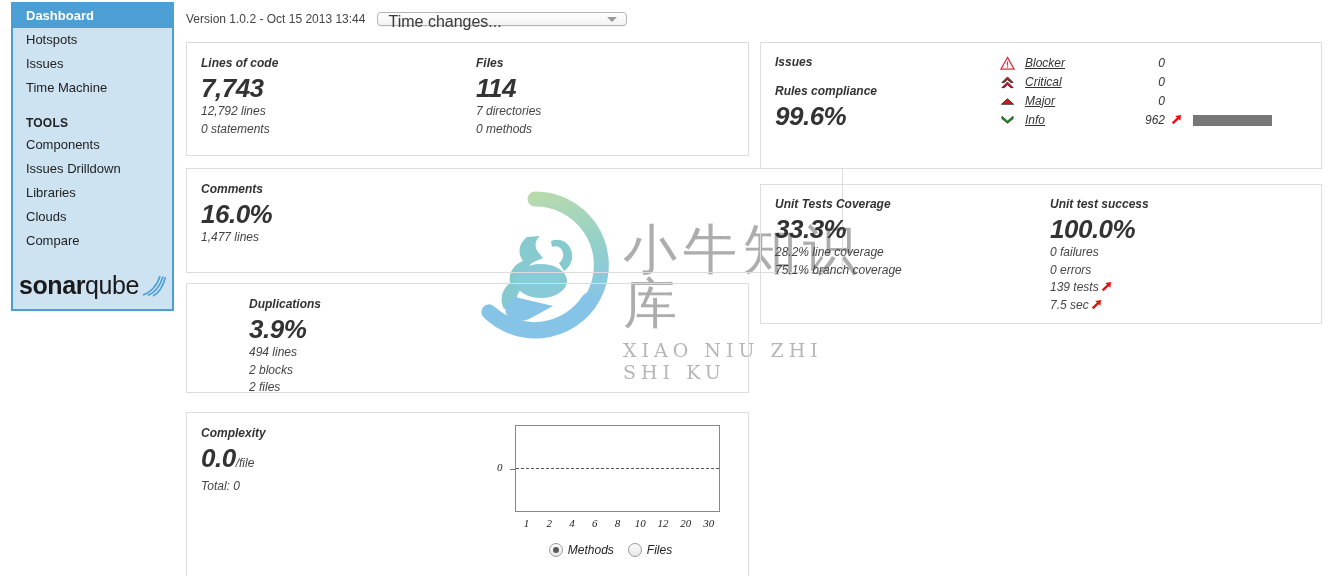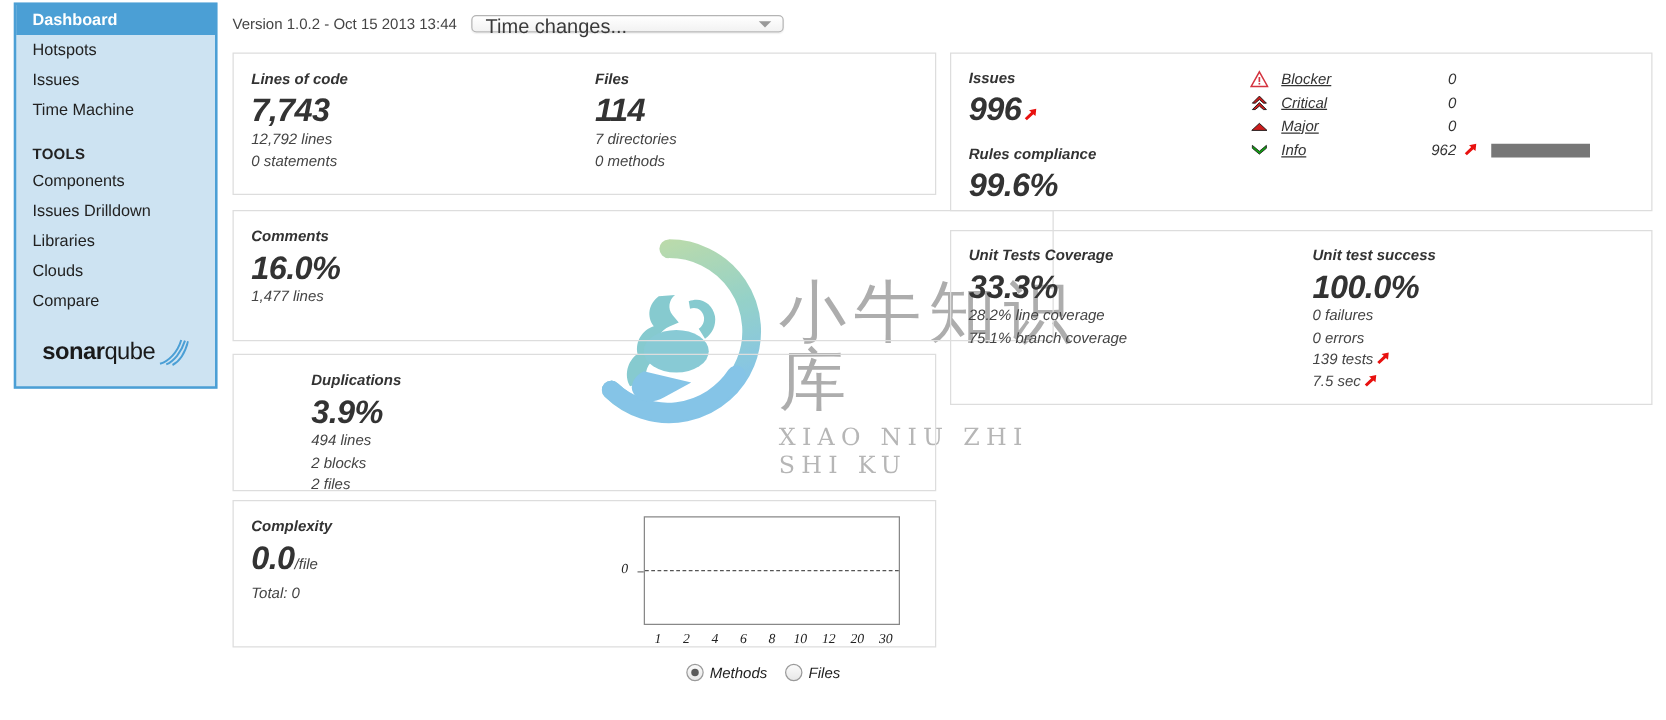--- a/index.html
+++ b/index.html
@@ -87,21 +87,21 @@
   .side-logo {
     text-align: center;
     padding: 18px 0 10px 0;
   }
   .logo-wrap {
     display: inline-block;
     position: relative;
     height: 22px;
   }
   .logo-text {
-    font-size: 19px;
+    font-size: 25px;
     color: #1a1a1a;
     letter-spacing: -.4px;
     font-family: "Liberation Sans", sans-serif;
     vertical-align: middle;
   }
   .logo-text b { font-weight: bold; }
   .logo-text i { font-style: normal; font-weight: normal; }
   .logo-waves {
     display: inline-block;
     vertical-align: middle;
@@ -427,21 +427,21 @@
     <div class="col">
       <div class="m-title">Duplications</div>
       <div class="m-big">3.9%</div>
       <div class="m-sub">494 lines</div>
       <div class="m-sub">2 blocks</div>
       <div class="m-sub">2 files</div>
     </div>
   </div>
 </div>
 
-<div class="panel" style="left:186px; top:400px; width:563px; height:118px;">
+<div class="panel" style="left:186px; top:412px; width:563px; height:165px;">
   <div class="panel-inner">
     <div class="col" style="width:290px;">
       <div class="m-title">Complexity</div>
       <div class="m-big"><span>0.0</span><span class="suffix">/file</span></div>
       <div class="m-sub">Total: 0</div>
     </div>
 
     <div class="chart-area">
       <div class="plot-box"></div>
       <div class="zero-label">0</div>
@@ -465,23 +465,20 @@
         <span class="radio-label">Files</span>
       </div>
     </div>
   </div>
 </div>
 
 <div class="panel" style="left:760px; top:42px; width:562px; height:127px;">
   <div class="panel-inner" style="padding-top:11px;">
     <div class="col" style="width:220px;">
       <div class="m-title">Issues</div>
-      <div class="m-big"><span>996</span><svg class="trend" viewBox="0 0 11 11">
-            <path d="M10 1 L4.2 2.1 L6.0 3.6 L0.8 8.5 L2.5 10.2 L7.7 5.3 L9.4 6.8 Z" fill="#e8110f"></path>
-          </svg></div>
       <div class="m-title" style="margin-top:13px;">Rules compliance</div>
       <div class="m-big">99.6%</div>
     </div>
 
     <div class="col" style="padding-top:1px;">
       <table class="sev-table">
         <tbody>
           <tr>
             <td class="sev-icon-cell">
               <svg class="sev-ico" viewBox="0 0 16 16">

